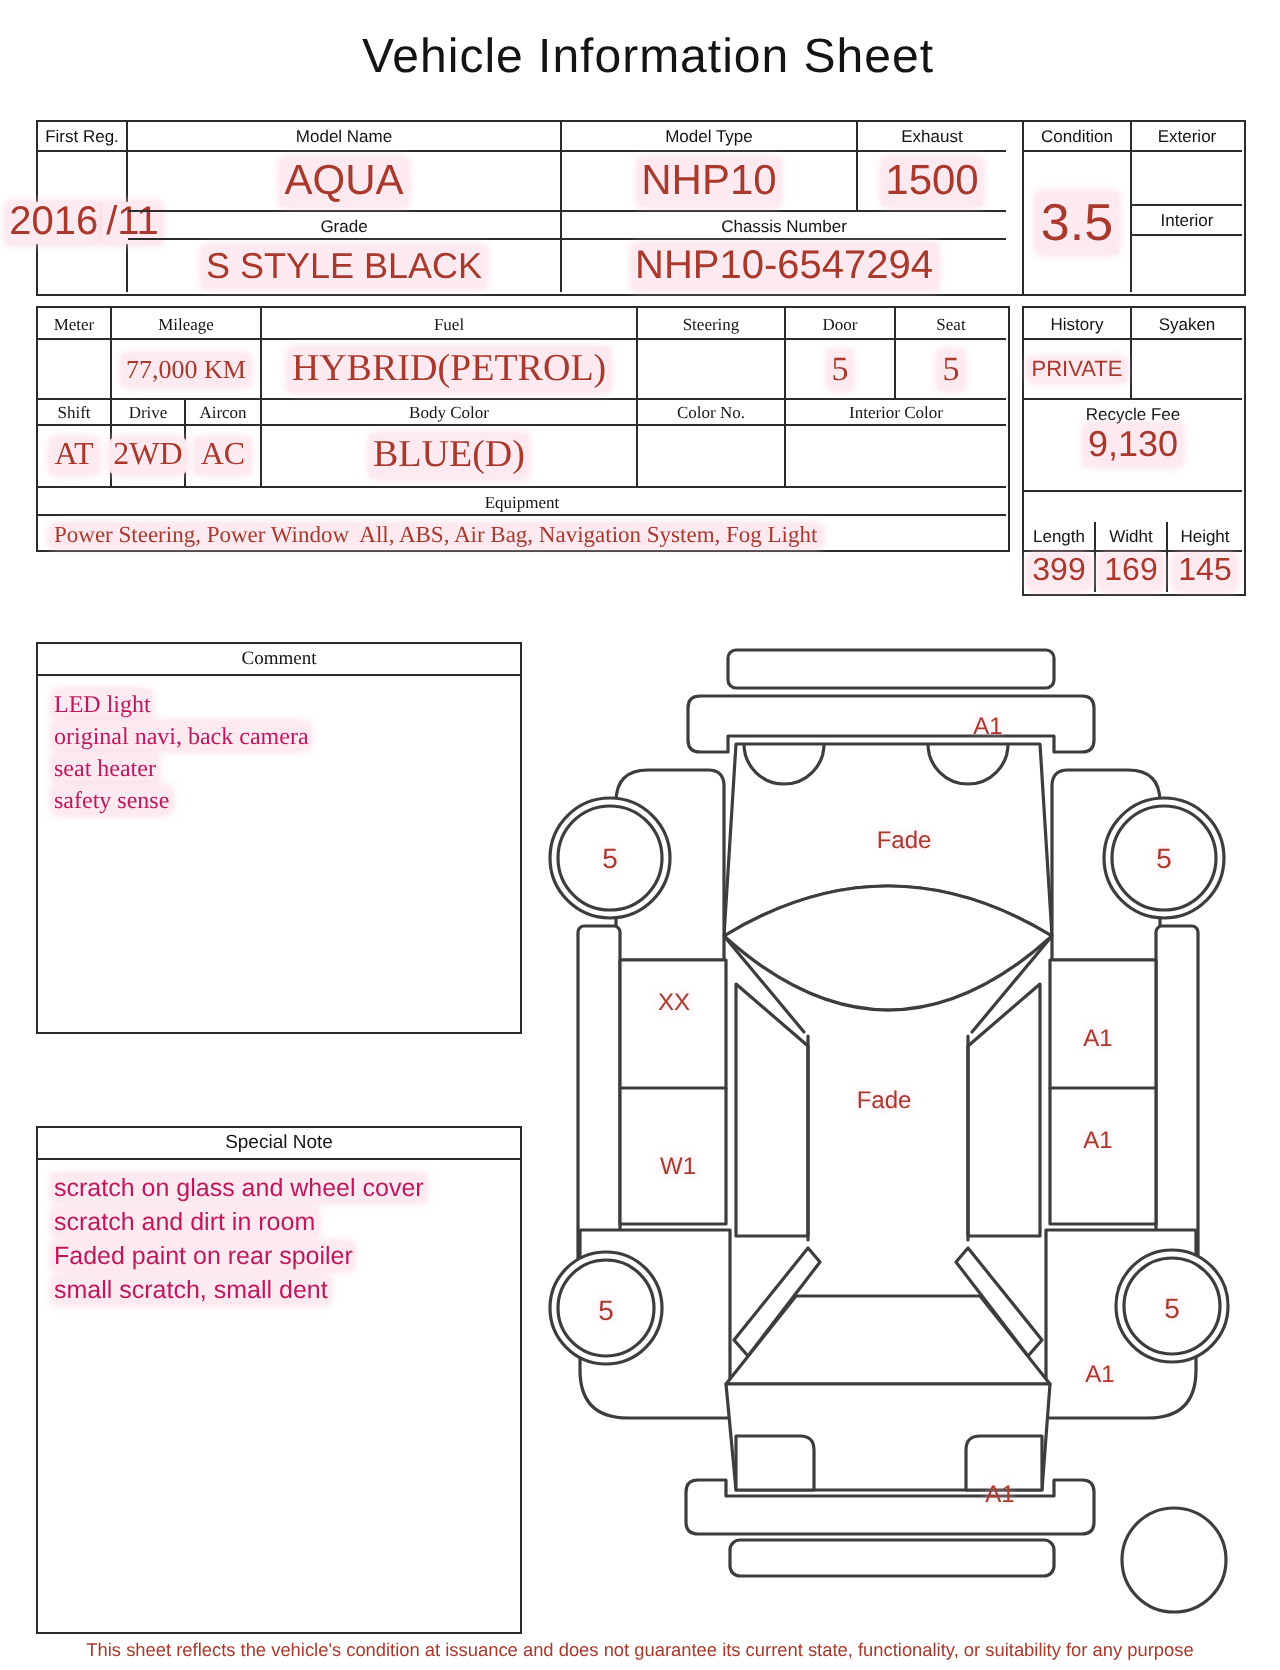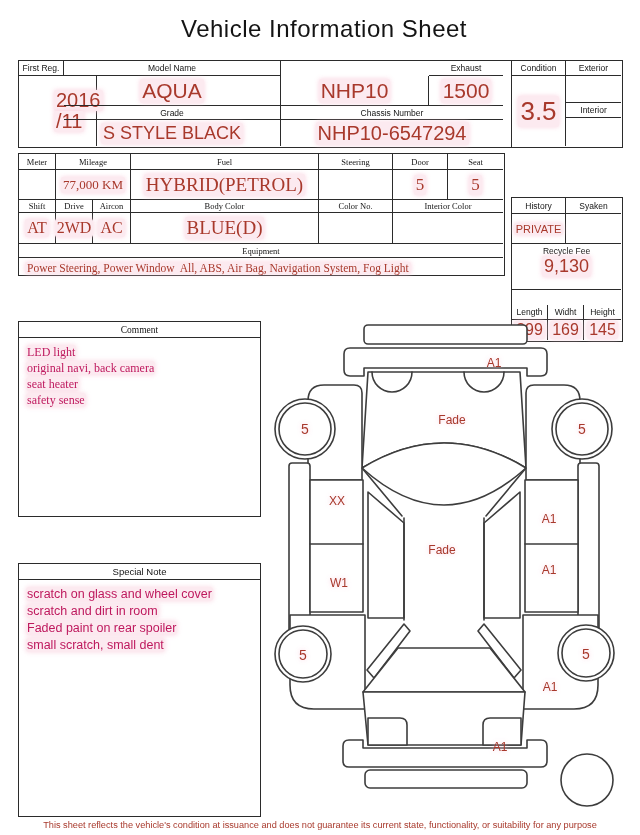--- a/index.html
+++ b/index.html
@@ -10,21 +10,21 @@
   .box  { position:absolute; border:1.6px solid #2b2b2b; box-sizing:border-box; background:#fff; }
   .cell { position:absolute; box-sizing:border-box; display:flex; align-items:center; justify-content:center; overflow:visible; }
   .br { border-right:1px solid #2b2b2b; }
   .bb { border-bottom:1px solid #2b2b2b; }
   .lbl { font-size:8.5px; color:#141414; white-space:nowrap; }
   .val { color:#a8392c; white-space:nowrap; }
   .val > span, .redtxt > span {
       background:#fceaf0; border-radius:2px; padding:0 2px;
       box-shadow:0 0 5px rgba(249,205,220,0.85); white-space:pre-wrap; }
   .val > span:empty { display:none; box-shadow:none; padding:0; }
-  .stack { flex-direction:column; align-items:flex-start; justify-content:center; padding-left:2px;margin-left:33px; }
+  .stack { flex-direction:row; align-items:center; justify-content:center; padding-left:2px; }
   .leftalign { justify-content:flex-start; align-items:flex-start; }
   .notebox-head { position:absolute; left:0; top:0; width:100%; height:16px;
       border-bottom:1px solid #2b2b2b; display:flex; align-items:center; justify-content:center;
       font-size:9.5px; color:#141414; box-sizing:border-box; }
   .notebox-body { position:absolute; left:0; top:17px; right:0; bottom:0; padding:5px 7px; color:#be185d; }
   .nline { line-height:16px; font-size:12px; }
   .nline > span { background:#fceaf0; border-radius:2px; padding:0 1px; box-shadow:0 0 5px rgba(249,205,220,0.8); }
   .footer { position:absolute; top:820px; left:0; width:100%; text-align:center; font-size:9.2px; color:#a8392c; }
   .diagram { position:absolute; left:268px; top:312px; width:370px; height:497px; }
   svg .ln { stroke:#3d3d3d; stroke-width:1.6; fill:#ffffff; stroke-linejoin:round; stroke-linecap:round; }
@@ -38,20 +38,21 @@
 </head>
 <body>
 
 <div class="sheet">
 
   <div class="title">Vehicle Information Sheet</div>
 
   <div class="box" style="left:18px; top:60px; width:526px; height:88px;">
     <div class="cell lbl br bb" style="left:0;top:0;width:45px;height:15px;">First Reg.</div>
     <div class="cell lbl br bb" style="left:45px;top:0;width:217px;height:15px;">Model Name</div>
+    <div class="cell lbl br bb" style="left:262px;top:0;width:148px;height:15px;">Model Type</div>
     <div class="cell lbl bb" style="left:410px;top:0;width:74px;height:15px;">Exhaust</div>
 
     <div class="cell val br stack" style="left:0;top:15px;width:45px;height:70px;font-size:20px;line-height:21px;">
       <span>2016</span>
       <span>/11</span>
     </div>
     <div class="cell val br bb" style="left:45px;top:15px;width:217px;height:30px;font-size:21px;">
         <span>AQUA</span>
       </div>
     <div class="cell val br bb" style="left:262px;top:15px;width:148px;height:30px;font-size:21px;">
@@ -126,21 +127,21 @@
       </div>
     <div class="cell val br bb" style="left:300px;top:59px;width:74px;height:31px;font-size:12px;"></div>
     <div class="cell val bb" style="left:374px;top:59px;width:110px;height:31px;font-size:12px;"></div>
 
     <div class="cell lbl bb" style="left:0;top:90px;width:484px;height:14px;">Equipment</div>
     <div class="cell val leftalign redtxt" style="left:0;top:104px;width:484px;height:38px;font-size:11.5px;padding:4px 6px;white-space:normal;">
         <span>Power Steering, Power Window  All, ABS, Air Bag, Navigation System, Fog Light</span>
       </div>
   </div>
 
-  <div class="box" style="left:511px; top:153px; width:112px; height:145px;margin-top:44px;">
+  <div class="box" style="left:511px; top:153px; width:112px; height:145px;">
     <div class="cell lbl br bb" style="left:0;top:0;width:54px;height:16px;">History</div>
     <div class="cell lbl bb" style="left:54px;top:0;width:55px;height:16px;">Syaken</div>
     <div class="cell val br bb" style="left:0;top:16px;width:54px;height:30px;font-size:11px;">
         <span>PRIVATE</span>
       </div>
     <div class="cell val bb" style="left:54px;top:16px;width:55px;height:30px;font-size:11px;"></div>
 
     <div class="cell lbl" style="left:0;top:46px;width:109px;height:14px;">Recycle Fee</div>
     <div class="cell val bb" style="left:0;top:45px;width:109px;height:47px;font-size:18px;justify-content:center;">
         <span>9,130</span>

